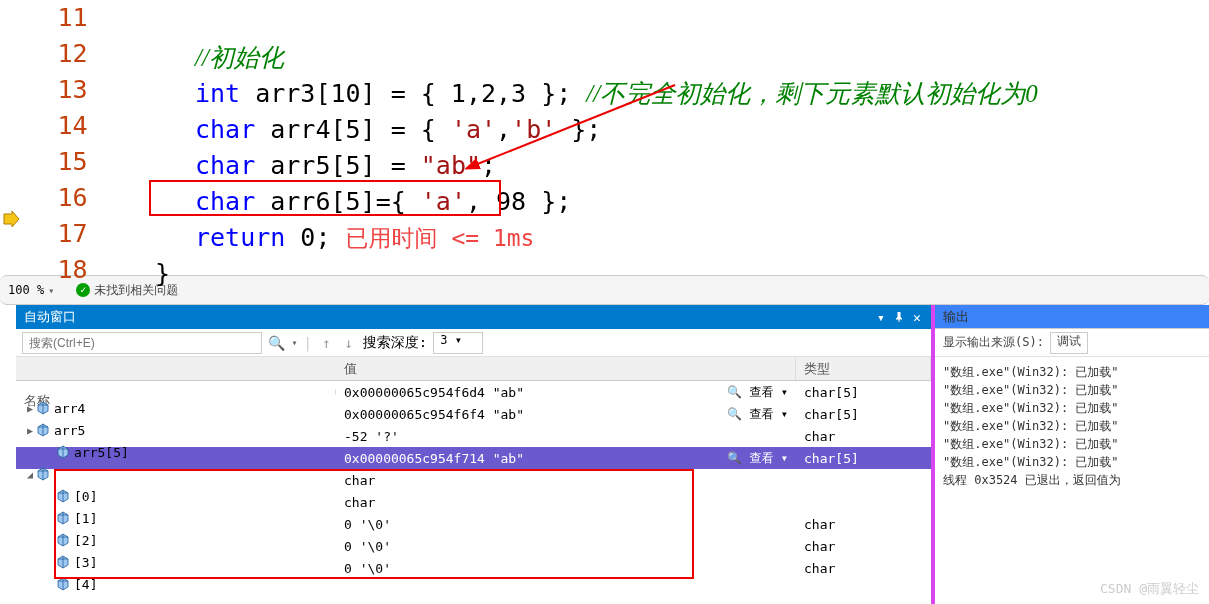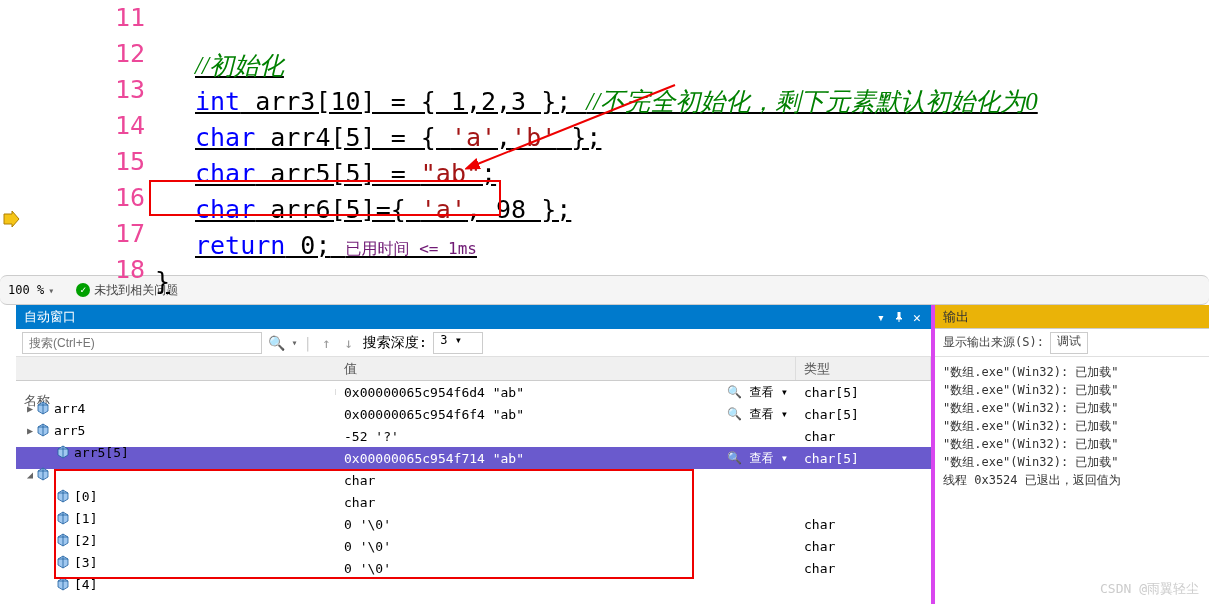--- a/index.html
+++ b/index.html
@@ -1,44 +1,44 @@
 <!DOCTYPE html>
 <html><head>
 <meta charset="utf-8">
 <style>
 * { box-sizing: border-box; margin: 0; padding: 0; }
 body { font-family: Consolas, "Microsoft YaHei", monospace; font-size: 14px; background: #fff; overflow: hidden; width: 1209px; height: 604px; position: relative; }
 
 .editor-area { height: 275px; display: flex; background: #fff; position: relative; }
-.gutter { width: 155px; background: #fff; text-align: right; padding-right: 10px; font-size: 25px; color: #ec4899; position: relative; }
+.gutter { width: 155px; background: #fff; text-align: center; padding-right: 10px; font-size: 25px; color: #c2410c; position: relative; }
 .gutter-line { height: 36px; line-height: 36px; }
 .gutter-bar { position: absolute; right: -4px; top: 0; width: 4px; height: 100%; background: #008000; }
-.code { flex: 1; padding-left: 40px; padding-top: 12px; font-size: 25px; line-height: 36px; background: #fff; position: relative; text-decoration: underline; }
+.code { flex: 1; padding-left: 40px; padding-top: 4px; font-size: 25px; line-height: 36px; background: #fff; position: relative; }
 .code-line { height: 36px; white-space: nowrap; }
 .kw { color: #0000ff; }
 .cm { color: #008000; font-style: italic; font-family: "KaiTi", serif; }
 .str { color: #a31515; }
-.inline-hint { color: #701a75; font-size: 16px; }
+.inline-hint { color: #ef4444; font-size: 23px; }
 .red-box { position: absolute; border: 2px solid #e00; pointer-events: none; }
 .arrow-svg { position: absolute; pointer-events: none; }
 .breakpoint-arrow { position: absolute; left: 2px; top: 210px; }
 
 .status-bar { height: 30px; display: flex; align-items: center; border-top: 1px solid #ccc; border-bottom: 1px solid #ccc; background: #f5f5f5; font-size: 12px; border-radius: 7px; }
 .zoom { padding: 0 8px; display: flex; align-items: center; }
 .zoom-dd { font-size: 10px; color: #666; padding: 0 4px; }
 .status-ok { display: flex; align-items: center; gap: 4px; padding-left: 10px; color: #444; }
 .status-ok .check { display: inline-block; width: 14px; height: 14px; border-radius: 50%; background: #00a000; color: #fff; text-align: center; line-height: 14px; font-size: 10px; }
 
 .panels { display: flex; height: 299px; }
 .autos-panel { width: 935px; border-right: 4px solid #d946ef; display: flex; flex-direction: column; padding-left: 16px; }
 .output-panel { flex: 1; display: flex; flex-direction: column; }
 .panel-header { background: #007acc; color: #fff; height: 24px; display: flex; align-items: center; padding: 0 8px; font-size: 13px; justify-content: space-between; }
 .panel-header .controls { display: flex; gap: 6px; }
 .panel-header .ctrl { width: 12px; height: 12px; display: flex; align-items: center; justify-content: center; cursor: pointer; }
-.output-panel .panel-header { background: #eab308; color: #333; border-bottom: 1px solid #ccc; }
+.output-panel .panel-header { background: #3b82f6; color: #333; border-bottom: 1px solid #ccc; }
 
 .search-row { height: 28px; display: flex; align-items: center; padding: 2px 6px; gap: 6px; border-bottom: 1px solid #e0e0e0; }
 .search-input { flex: 0 0 240px; height: 22px; border: 1px solid #ccc; padding: 0 6px; font-size: 12px; }
 .mag { font-size: 14px; color: #333; }
 .arrow-btn { color: #999; font-size: 14px; padding: 0 4px; }
 .depth-select { border: 1px solid #ccc; height: 22px; padding: 0 20px 0 6px; font-size: 12px; }
 
 .grid { flex: 1; overflow: auto; font-size: 13px; }
 .grid-header { display: flex; background: #f0f0f0; border-bottom: 1px solid #ccc; height: 24px; }
 .grid-header .cell { padding: 3px 8px; color: #555; border-right: 1px solid #ddd; }

